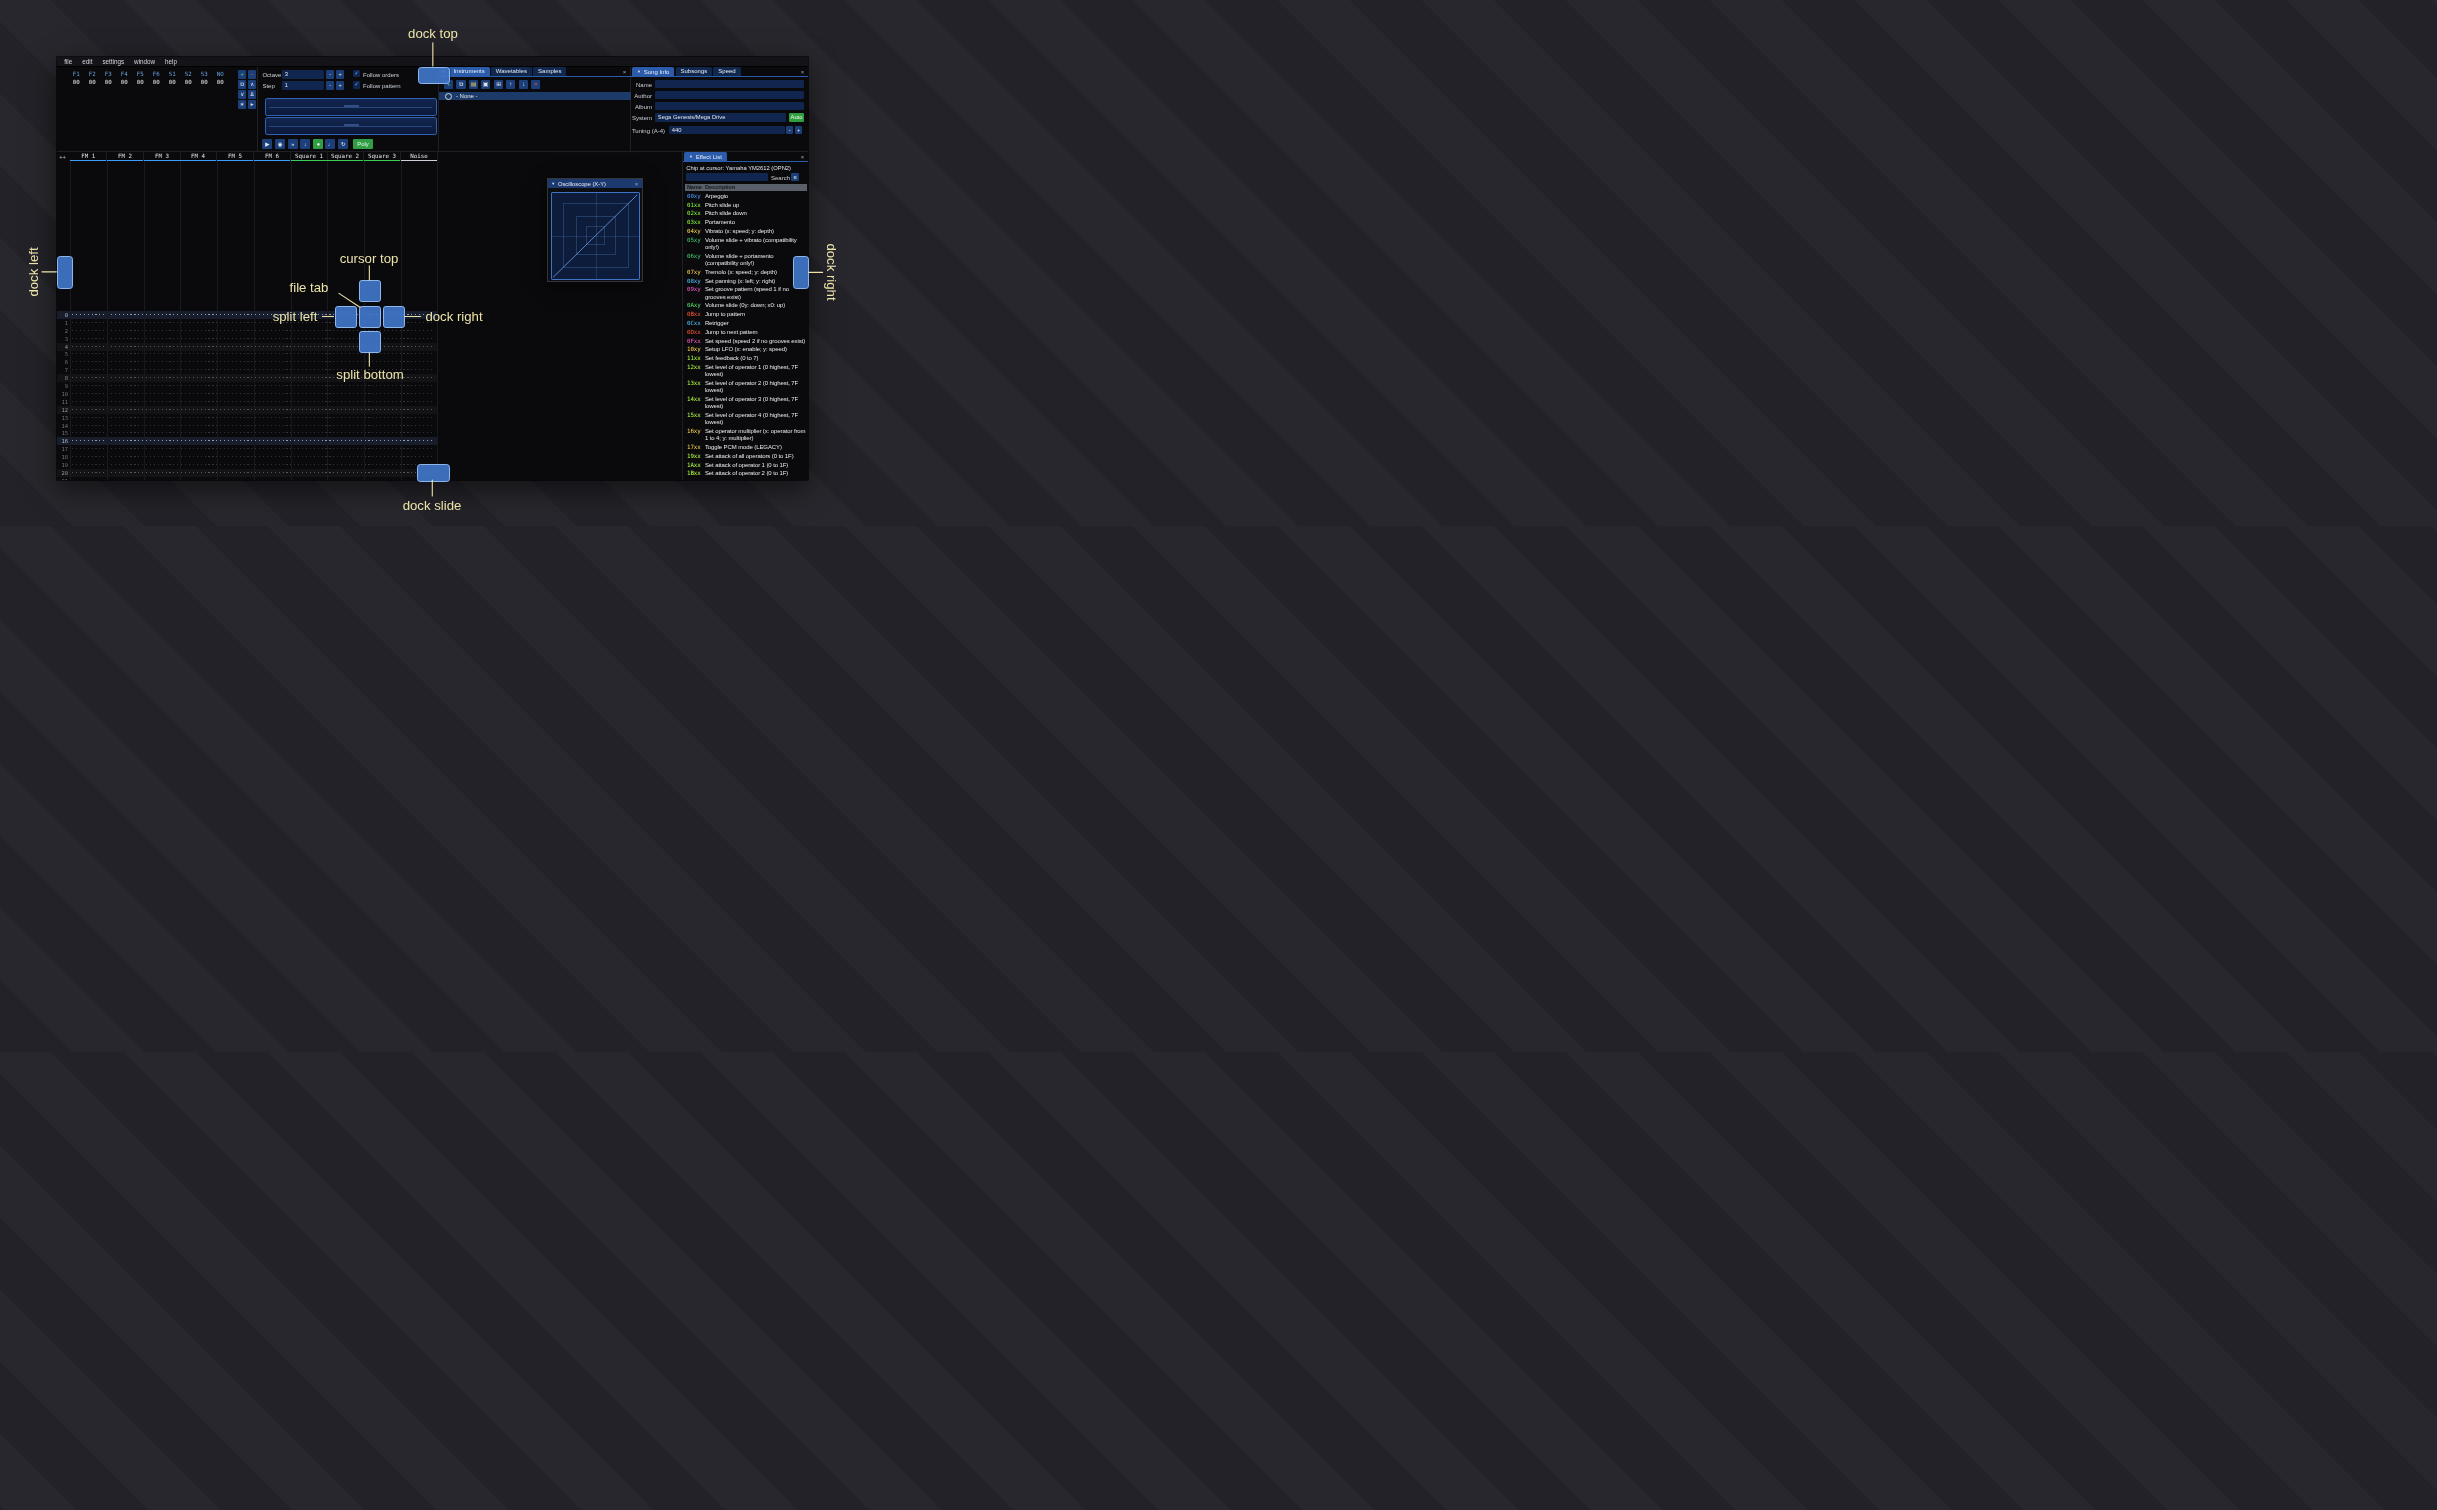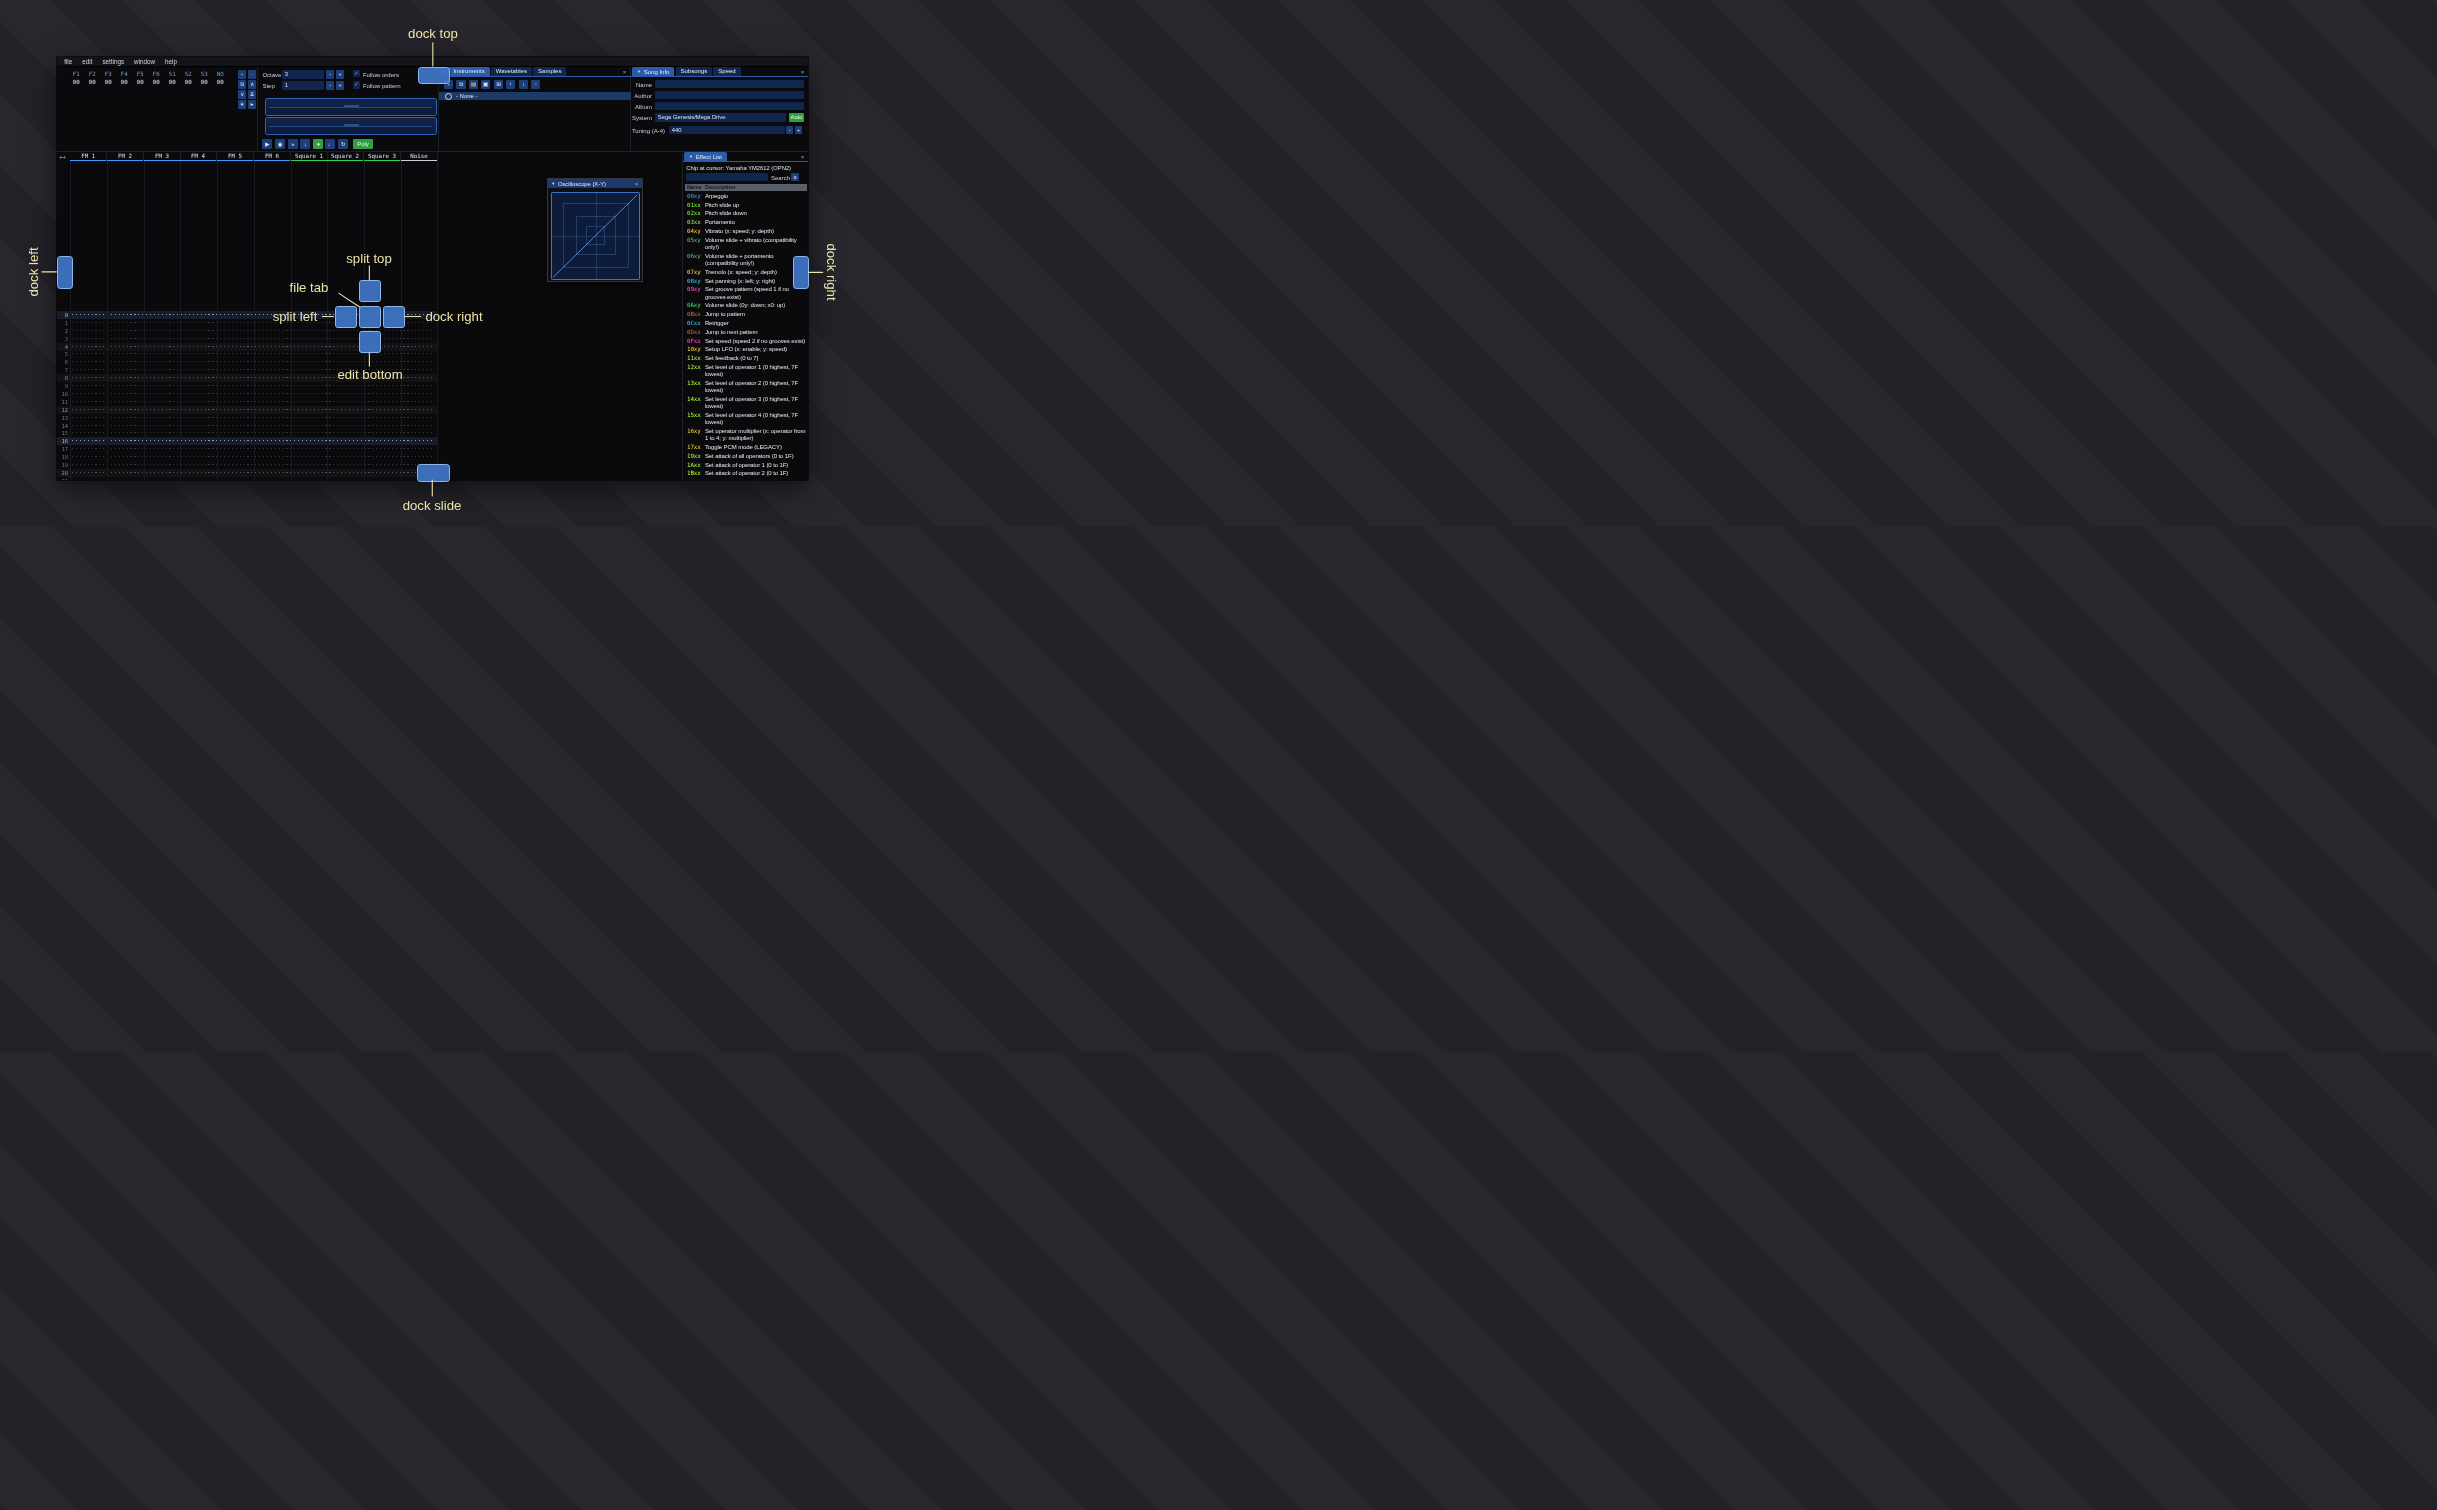--- a/index.html
+++ b/index.html
@@ -501,18 +501,18 @@
 <div class="dockrect splitrect" style="left:359px;top:280px;width:20.4px;height:20.4px"></div>
 <div class="dockrect splitrect" style="left:359px;top:306px;width:20.4px;height:20.4px"></div>
 <div class="dockrect splitrect" style="left:359px;top:331px;width:20.4px;height:20.4px"></div>
 <div class="dockrect splitrect" style="left:335px;top:306px;width:20.4px;height:20.4px"></div>
 <div class="dockrect splitrect" style="left:383px;top:306px;width:20.4px;height:20.4px"></div>
 
 <div class="annlabel" style="left:433px;top:33px">dock top</div>
 <div class="annlabel" style="left:432px;top:505px">dock slide</div>
 <div class="annlabel rotccw" style="left:33px;top:272px">dock left</div>
 <div class="annlabel rotcw" style="left:831px;top:272px">dock right</div>
-<div class="annlabel" style="left:369px;top:258px">split top</div>
+<div class="annlabel" style="left:369px;top:258px">cursor top</div>
 <div class="annlabel" style="left:309px;top:287px">file tab</div>
 <div class="annlabel" style="left:295px;top:316px">split left</div>
 <div class="annlabel" style="left:454px;top:316px">dock right</div>
-<div class="annlabel" style="left:370px;top:374px">edit bottom</div>
+<div class="annlabel" style="left:370px;top:374px">split bottom</div>
 
 
 </body></html>

